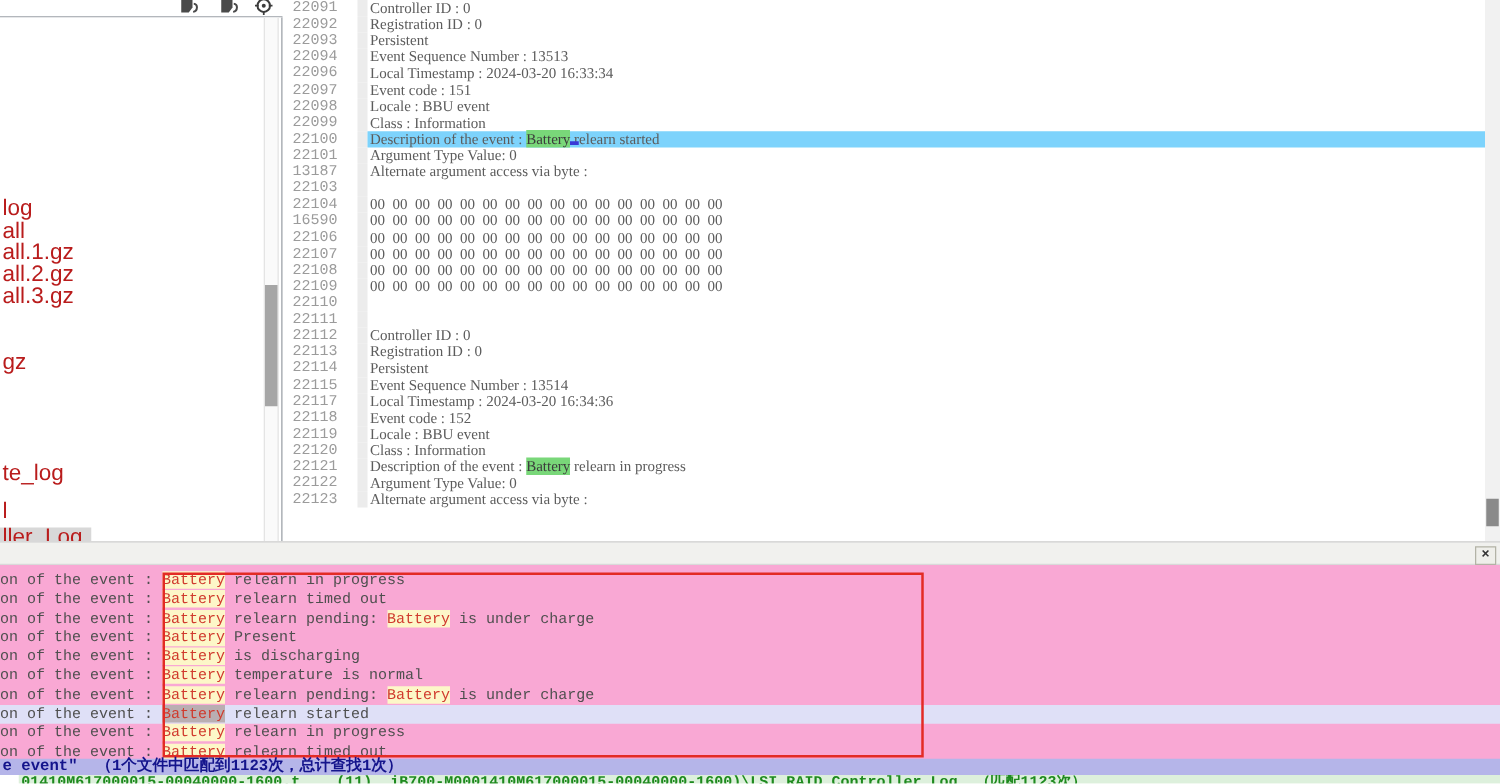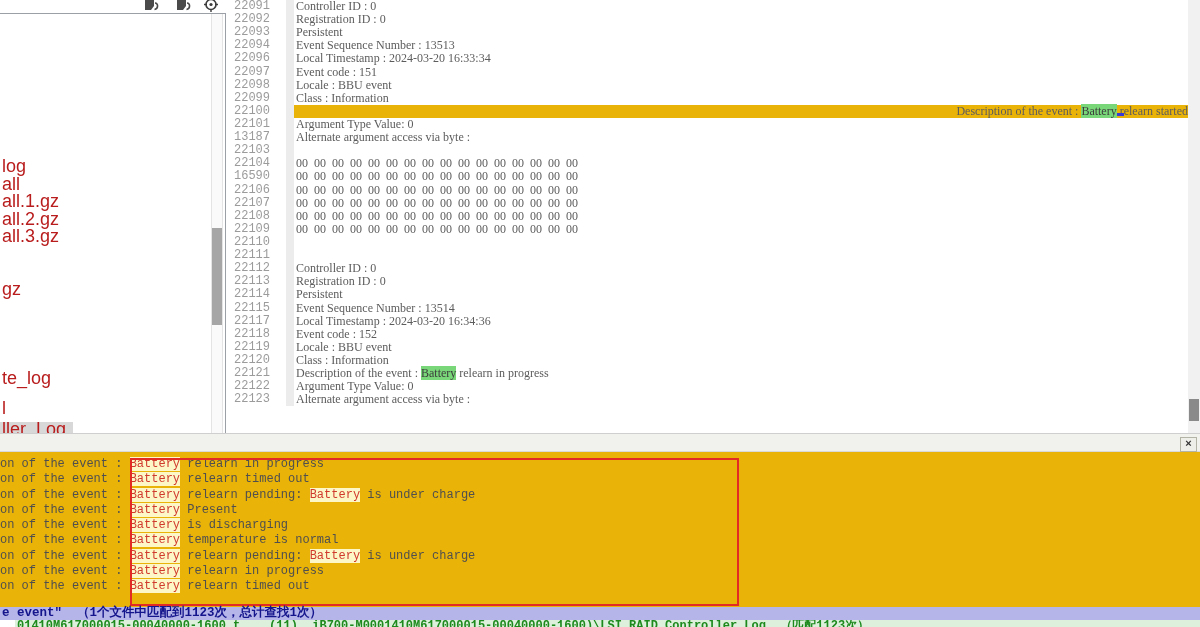--- a/index.html
+++ b/index.html
@@ -30,37 +30,37 @@
                 border-left:1px solid #e4e4e4;border-right:1px solid #e4e4e4;}
   .sb-thumb{position:absolute;left:0;top:214px;width:10px;height:97px;background:#a6a6a6;}
 
   
   .editor{position:absolute;left:230px;top:0;width:958px;height:433px;background:#fff;
           font-family:"Liberation Mono","DejaVu Sans Mono",monospace;font-size:12px;overflow:hidden;}
   .ed-row{display:flex;height:13.12px;line-height:13.12px;}
   .ed-num{flex:none;width:52px;padding-left:4px;color:#9b9b9b;white-space:pre;}
   .ed-margin{flex:none;width:8px;background:#ececec;}
   .ed-text{flex:1;padding-left:2px;color:#5c5c5c;white-space:pre;font-family:Liberation Serif, serif;}
-  .ed-row.hl .ed-text{background:#eab308;text-align:right;}
+  .ed-row.hl .ed-text{background:#7dd3fc;}
   .ed-match{background:#79d779;color:#3c3c3c;}
   .caret-mark{display:none;width:7px;height:3px;background:#3a3ad6;margin-right:-7px;
               vertical-align:baseline;position:relative;top:1px;}
   .ed-row.caret .caret-mark{display:inline-block;}
   .ed-vscroll{position:absolute;left:1188px;top:0;width:12px;height:433px;background:#f1f1f1;}
   .ed-vthumb{position:absolute;left:1px;top:399px;width:10px;height:22px;background:#8a8a8a;}
 
   
   .panel-header{position:absolute;left:0;top:433px;width:1200px;height:19px;background:#f1f1ee;
                 border-top:1px solid #cfcfcf;border-bottom:1px solid #d9d9d9;box-sizing:border-box;}
   .close-btn{position:absolute;right:3px;top:3px;width:15px;height:13px;background:#efefea;
              border:1px solid #b3b3a6;color:#333;font-size:11px;line-height:11px;text-align:center;
              font-weight:bold;cursor:default;}
 
   
-  .results{position:absolute;left:0;top:452px;width:1200px;height:155px;background:#eab308;overflow:hidden;
+  .results{position:absolute;left:0;top:452px;width:1200px;height:155px;background:#f9a8d4;overflow:hidden;
            font-family:"Liberation Mono","DejaVu Sans Mono",monospace;font-size:12px;padding-top:5px;}
   .res-row{height:15.3px;line-height:15.3px;white-space:pre;color:#4f4f4f;}
   .res-row.sel{background:#dfe0f7;}
   .res-m{color:#d03a2d;background:#fdf7c8;}
   .res-row.cur .res-m1{background:#b9aeb2;}
   .red-box{position:absolute;left:130px;top:458px;width:609px;height:148px;
            border:2px solid #e32b25;box-sizing:border-box;pointer-events:none;}
 
   
   .status-bar{position:absolute;left:0;top:607px;width:1200px;height:13px;background:#b5b5e9;
@@ -272,20 +272,21 @@
   </div>
 
   <div class="results">
     <div class="res-row"><span>on of the event : </span><span class="res-m res-m1">Battery</span><span> relearn in progress</span><span></span></div>
       <div class="res-row"><span>on of the event : </span><span class="res-m res-m1">Battery</span><span> relearn timed out</span><span></span></div>
       <div class="res-row"><span>on of the event : </span><span class="res-m res-m1">Battery</span><span> relearn pending: </span><span class="res-m">Battery</span><span> is under charge</span></div>
       <div class="res-row"><span>on of the event : </span><span class="res-m res-m1">Battery</span><span> Present</span><span></span></div>
       <div class="res-row"><span>on of the event : </span><span class="res-m res-m1">Battery</span><span> is discharging</span><span></span></div>
       <div class="res-row"><span>on of the event : </span><span class="res-m res-m1">Battery</span><span> temperature is normal</span><span></span></div>
       <div class="res-row"><span>on of the event : </span><span class="res-m res-m1">Battery</span><span> relearn pending: </span><span class="res-m">Battery</span><span> is under charge</span></div>
+      <div class="res-row sel cur"><span>on of the event : </span><span class="res-m res-m1">Battery</span><span> relearn started</span><span></span></div>
       <div class="res-row"><span>on of the event : </span><span class="res-m res-m1">Battery</span><span> relearn in progress</span><span></span></div>
       <div class="res-row"><span>on of the event : </span><span class="res-m res-m1">Battery</span><span> relearn timed out</span><span></span></div>
   </div>
 
   <div class="red-box"></div>
 
   <div class="status-bar"><span>e event"  （1个文件中匹配到1123次，总计查找1次）</span></div>
   <div class="bottom-line"><span>01410M617000015-00040000-1600.t    (11)  iB700-M0001410M617000015-00040000-1600)\LSI RAID Controller Log  （匹配1123次）</span></div>
 
 </div>

